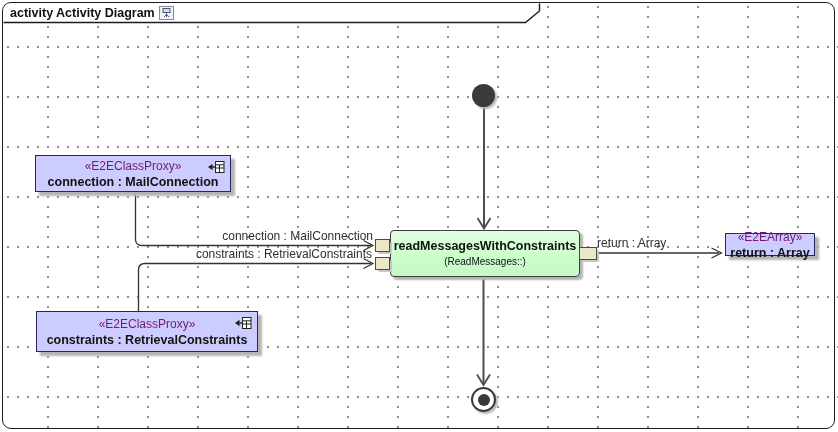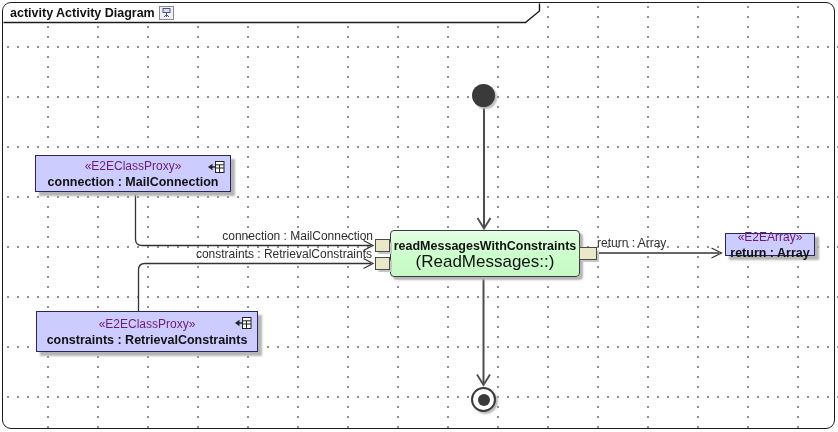--- a/index.html
+++ b/index.html
@@ -42,21 +42,21 @@
   .final-dot{width:12px;height:12px;border-radius:50%;background:#3a3a3a;}
 
   .action{
     left:390px;top:230px;width:190px;height:47px;border-radius:4px;
     background:linear-gradient(180deg,#e2ffe2 0%,#ccffcc 55%,#c6f7c6 100%);
     border:1.5px solid #3d3d3d;box-shadow:3px 3px 2px #b4b4b4;
     display:flex;flex-direction:column;align-items:center;justify-content:center;
     line-height:15px;color:#111;
   }
   .action-name{font-weight:bold;font-size:12.5px;white-space:nowrap;}
-  .action-qualifier{font-size:17px;white-space:nowrap;}
+  .action-qualifier{font-size:10px;white-space:nowrap;}
 
   .pin{
     position:absolute;background:#ebe8c9;border:1px solid #4a4a4a;
     box-shadow:1.5px 1.5px 1px #c6c6c6;
   }
 
   .objnode{
     position:absolute;background:#ccccff;border:1px solid #26265c;
     box-shadow:4px 4px 2px #b4b4b4;
     display:flex;flex-direction:column;align-items:center;justify-content:center;

